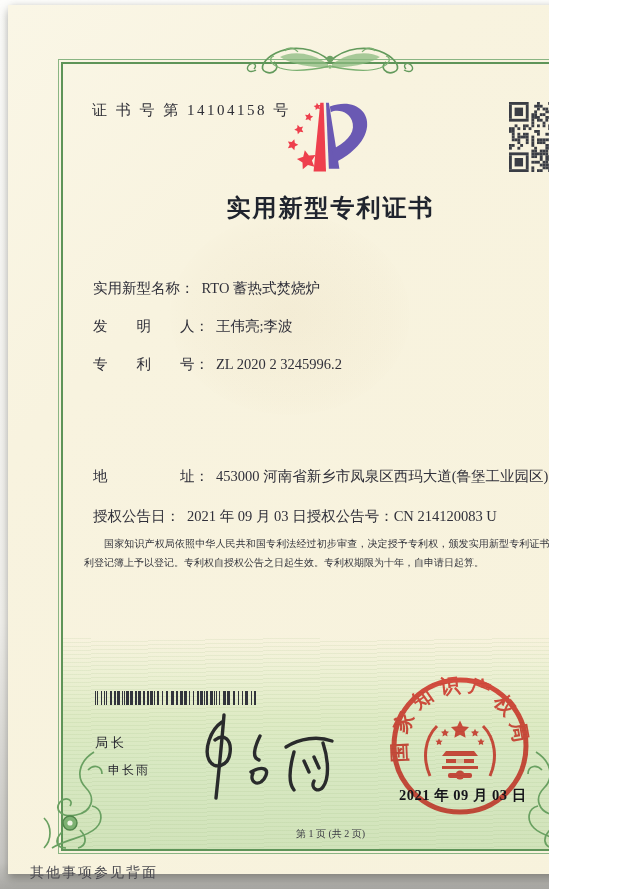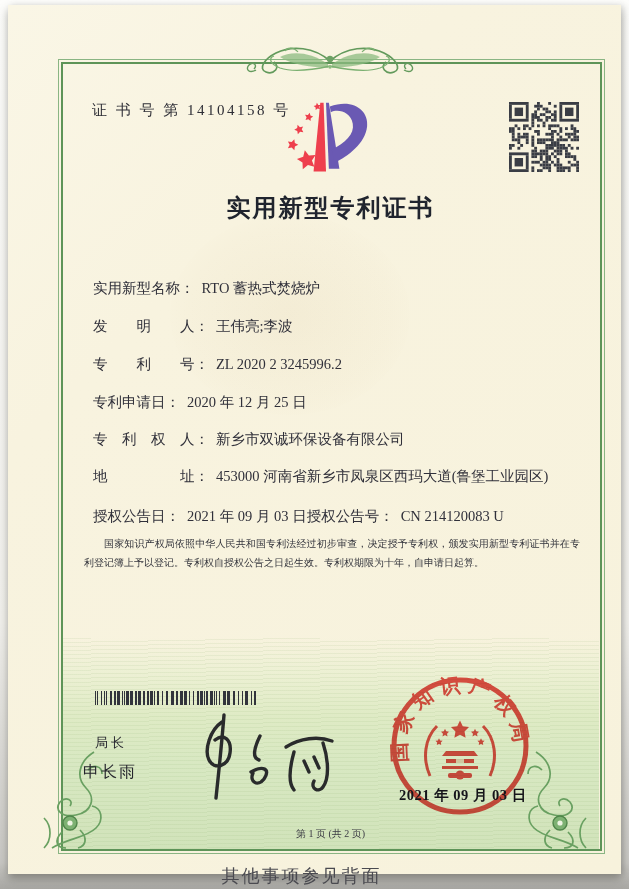--- a/index.html
+++ b/index.html
@@ -1,52 +1,52 @@
 <!DOCTYPE html>
 <html><head>
 <meta charset="utf-8">
 <style>
   html,body{margin:0;padding:0;}
   body{font-family:"Liberation Serif","DejaVu Serif",serif;}
-  .canvas{position:relative;width:629px;height:889px;overflow:hidden;
+  .canvas{position:relative;width:549px;height:889px;overflow:hidden;
     background:linear-gradient(180deg,#fdfdfb 0%,#f2f1ed 70%,#c9c8c4 97%,#a8a7a3 100%);}
   .paper{position:absolute;left:8px;top:5px;width:613px;height:869px;
     background:linear-gradient(135deg,#faf6e6 0%,#f8f3df 30%,#f7f2dc 100%);
     box-shadow:0 5px 9px rgba(80,80,72,.45),3px 0 6px rgba(0,0,0,.10);}
   .stain{position:absolute;left:170px;top:215px;width:240px;height:200px;border-radius:50%;
     background:radial-gradient(ellipse at center,rgba(205,178,128,.10),rgba(205,178,128,.03) 60%,transparent 75%);}
   .green-zone{position:absolute;left:62px;top:638px;width:537px;height:211px;
     background:linear-gradient(180deg,rgba(228,239,206,0) 0%,rgba(226,238,202,.5) 16%,rgba(218,233,192,.85) 38%,#d8e8c2 60%,#d1e3ba 100%);}
   .green-zone::after{content:"";position:absolute;inset:0;
     background:repeating-linear-gradient(179deg,rgba(125,165,95,.10) 0 1px,rgba(0,0,0,0) 1px 4px);}
   .frame-outer{position:absolute;left:58px;top:59px;width:545px;height:793px;border:1px solid #8ab583;}
   .frame-inner{position:absolute;left:61px;top:62px;width:537px;height:785px;border:2px solid #5e9458;}
   .cert-no{position:absolute;left:92px;top:101px;font-size:15px;letter-spacing:2.5px;color:#2e2e36;}
   .title{position:absolute;left:59px;top:192px;width:543px;text-align:center;
     font-size:24px;font-weight:700;letter-spacing:2px;color:#20242e;}
   .row{position:absolute;left:93px;font-size:14.5px;color:#30303a;white-space:nowrap;}
   .row .val{margin-left:7px;}
   .row .lbl2{}
-  .row .val2{margin-left:7px;}
+  .row .val2{margin-left:0;}
   .r0{top:279px}.r1{top:317px}.r2{top:355px}.r3{top:393px}.r4{top:430px}.r5{top:467px}.r6{top:507px}
   .paras{position:absolute;left:84px;top:534px;width:496px;font-size:10px;line-height:19.3px;color:#33343c;}
   .paras p{margin:0;text-indent:2em;text-align:justify;}
   .director-title{position:absolute;left:95px;top:734px;font-size:13px;letter-spacing:3px;color:#24242c;font-family:"Liberation Sans","DejaVu Sans",sans-serif;}
-  .director-name{position:absolute;left:83px;top:762px;font-size:16px;letter-spacing:2px;color:#24242c;font-family:Liberation Mono, monospace;}
+  .director-name{position:absolute;left:108px;top:762px;font-size:12px;letter-spacing:2px;color:#24242c;font-family:Liberation Mono, monospace;}
   .sig{position:absolute;left:192px;top:708px;width:158px;height:96px;opacity:.9;}
   .seal{position:absolute;left:390px;top:676px;width:141px;height:141px;mix-blend-mode:multiply;opacity:.93;}
   .seal-date{position:absolute;left:399px;top:786px;font-size:14.5px;font-weight:600;letter-spacing:.5px;color:#15151a;z-index:6;}
   .barcode{position:absolute;left:95px;top:691px;width:162px;height:14px;}
   .qr{position:absolute;left:509px;top:102px;width:70px;height:70px;}
   .logo{position:absolute;left:278px;top:97px;width:96px;height:86px;}
   .orn-top{position:absolute;left:240px;top:42px;width:180px;height:38px;}
   .orn-bl{position:absolute;left:32px;top:748px;width:80px;height:106px;}
   .orn-br{position:absolute;left:518px;top:748px;width:80px;height:106px;transform:scaleX(-1);}
   .page-info{position:absolute;left:59px;top:827px;width:543px;text-align:center;font-size:10px;color:#3c3c44;}
-  .back-note{position:absolute;left:30px;top:864px;width:543px;text-align:center;font-size:18px;letter-spacing:2px;color:#4a4a50;}
+  .back-note{position:absolute;left:30px;top:864px;width:543px;text-align:left;font-size:14px;letter-spacing:2px;color:#4a4a50;}
 </style>
 </head>
 <body>
 
 <div class="canvas">
   <div class="paper"></div>
   <div class="stain"></div>
   <div class="green-zone"></div>
   <div class="frame-outer"></div>
   <div class="frame-inner"></div>
@@ -332,22 +332,20 @@
       <rect x="53.199999999999996" y="67.19999999999999" width="2.8499999999999996" height="2.8499999999999996" fill="#3a3d45"></rect>
       <rect x="58.8" y="67.19999999999999" width="2.8499999999999996" height="2.8499999999999996" fill="#3a3d45"></rect>
       <rect x="67.19999999999999" y="67.19999999999999" width="2.8499999999999996" height="2.8499999999999996" fill="#3a3d45"></rect>
     </svg>
 
   <div class="title">实用新型专利证书</div>
 
   <div class="row r0"><span class="lbl">实用新型名称：</span><span class="val">RTO 蓄热式焚烧炉</span></div>
   <div class="row r1"><span class="lbl">发　　明　　人：</span><span class="val">王伟亮;李波</span></div>
   <div class="row r2"><span class="lbl">专　　利　　号：</span><span class="val">ZL 2020 2 3245996.2</span></div>
-  <div class="row r3"><span class="lbl">专利申请日：</span><span class="val">2020 年 12 月 25 日</span></div>
-  <div class="row r4"><span class="lbl">专　利　权　人：</span><span class="val">新乡市双诚环保设备有限公司</span></div>
   <div class="row r5"><span class="lbl">地　　　　　址：</span><span class="val">453000 河南省新乡市凤泉区西玛大道(鲁堡工业园区)</span></div>
   <div class="row r6"><span class="lbl">授权公告日：</span><span class="val">2021 年 09 月 03 日</span><span class="lbl2">授权公告号：</span><span class="val2">CN 214120083 U</span></div>
 
   <div class="paras">
     <p>国家知识产权局依照中华人民共和国专利法经过初步审查，决定授予专利权，颁发实用新型专利证书并在专利登记簿上予以登记。专利权自授权公告之日起生效。专利权期限为十年，自申请日起算。</p>
   </div>
 
   <svg id="barcode-svg" class="barcode" viewBox="0 0 162 14" preserveAspectRatio="none">
       <rect x="0" y="0" width="1" height="14" fill="#32343c"></rect>
       <rect x="2" y="0" width="1" height="14" fill="#32343c"></rect>

